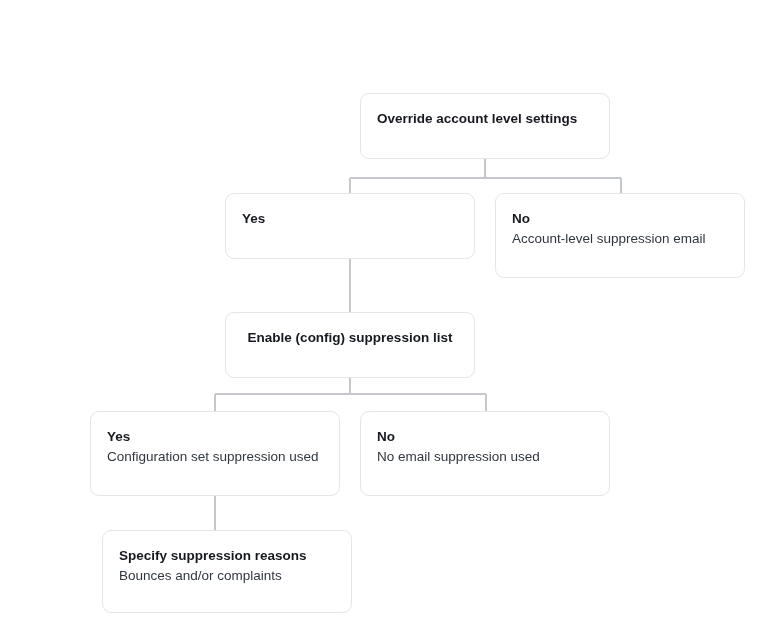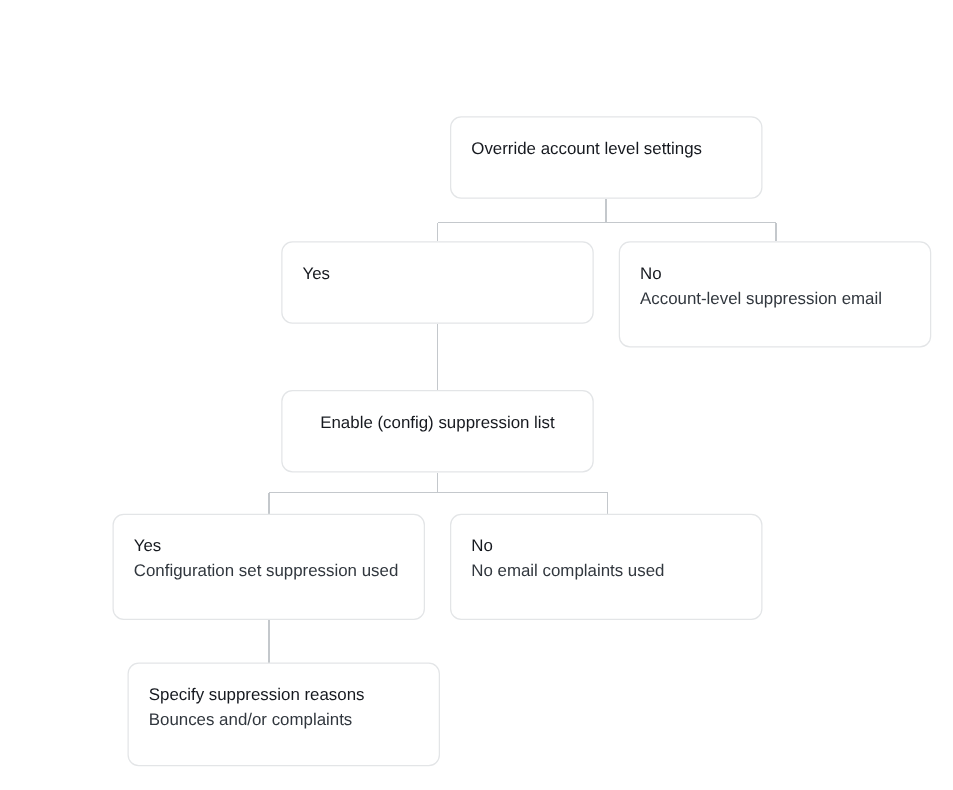--- a/index.html
+++ b/index.html
@@ -41,21 +41,21 @@
   .node {
     position: absolute;
     box-sizing: border-box;
     background: #ffffff;
     border: 1px solid #e3e5e7;
     border-radius: 9px;
     padding: 16px 16px 16px 16px;
   }
   .node-title {
     font-size: 13.5px;
-    font-weight: normal;
+    font-weight: bold;
     line-height: 1.35;
     color: #16191f;
     margin: 0;
   }
   .node-sub {
     font-size: 13.5px;
     font-weight: normal;
     line-height: 1.4;
     color: #31373e;
     margin: 2px 0 0 0;
@@ -103,21 +103,21 @@
     <p class="node-title">Enable (config) suppression list</p>
   </div>
 
   <div class="node" style="left:90px; top:411px; width:250px; height:85px;">
     <p class="node-title">Yes</p>
     <p class="node-sub">Configuration set suppression used</p>
   </div>
 
   <div class="node" style="left:360px; top:411px; width:250px; height:85px;">
     <p class="node-title">No</p>
-    <p class="node-sub">No email complaints used</p>
+    <p class="node-sub">No email suppression used</p>
   </div>
 
   <div class="node" style="left:102px; top:530px; width:250px; height:83px;">
     <p class="node-title">Specify suppression reasons</p>
     <p class="node-sub">Bounces and/or complaints</p>
   </div>
 
 </div>
 
 </body></html>

